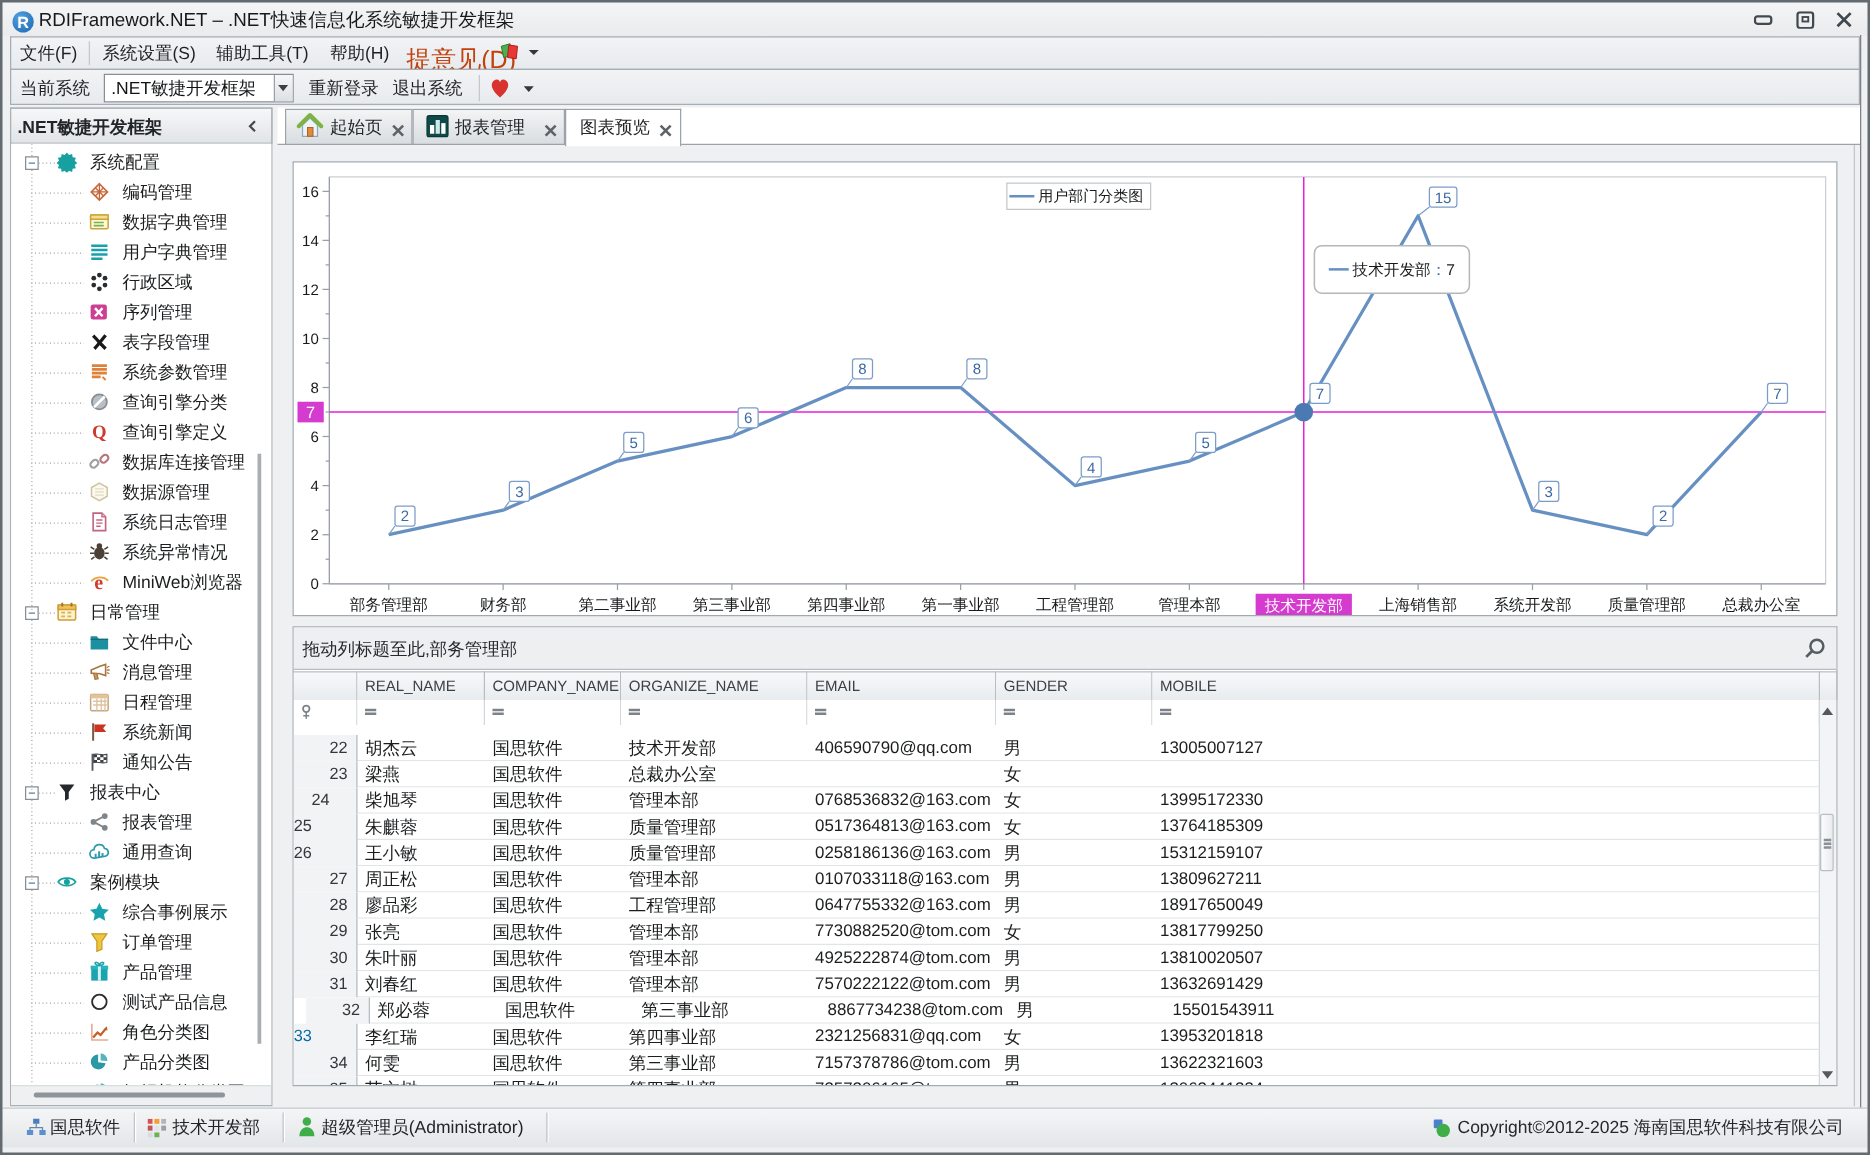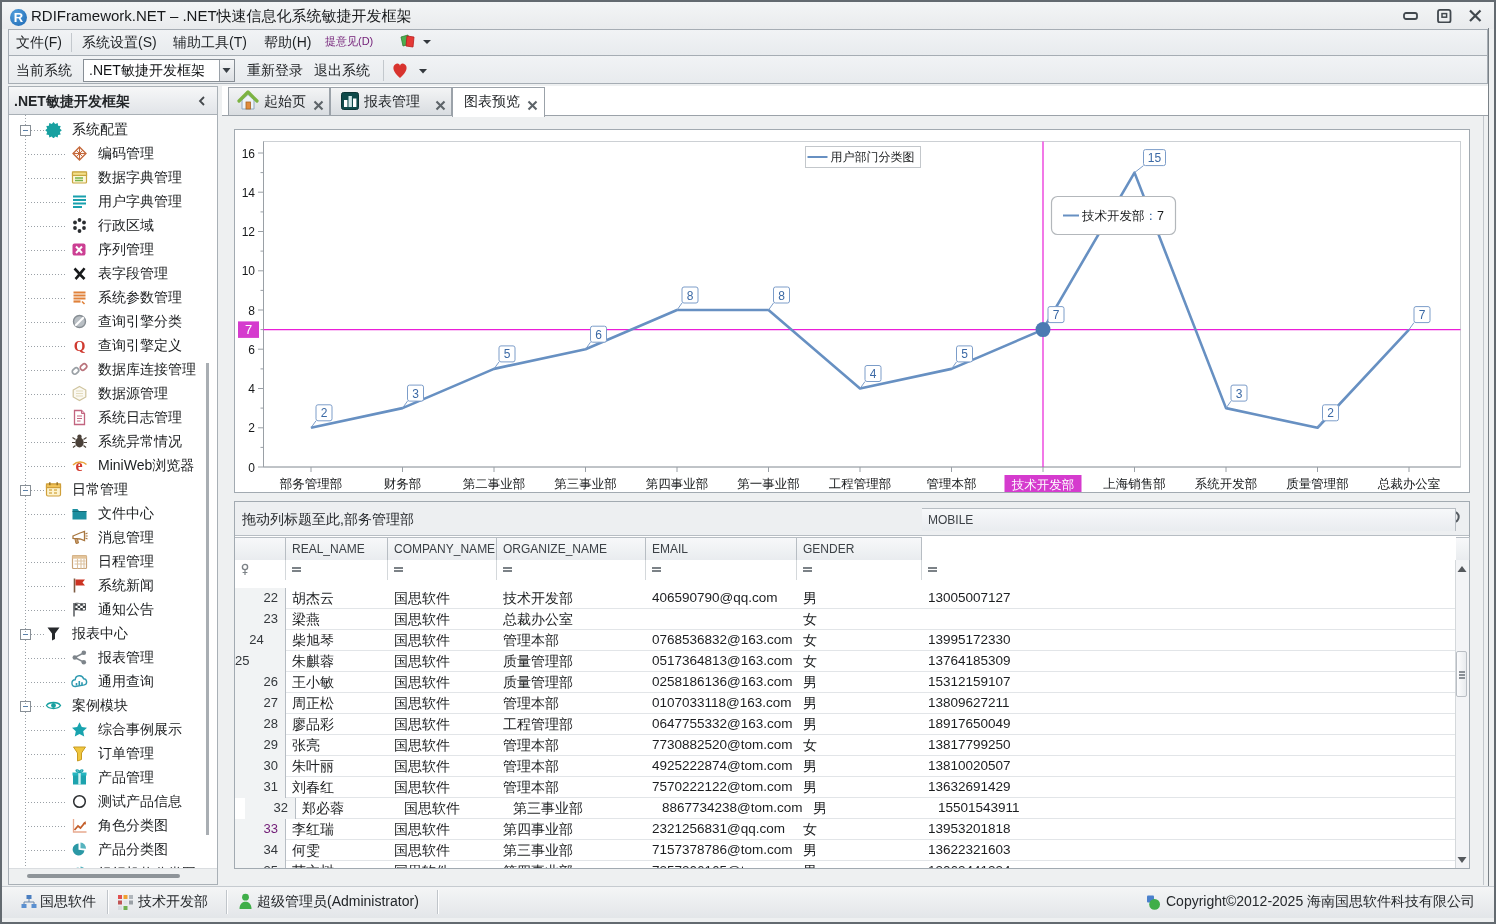--- a/index.html
+++ b/index.html
@@ -34,21 +34,21 @@
     <rect x="1" y="4" width="13" height="6" rx="2" fill="none" stroke="#41484e" stroke-width="1.8"></rect>
     <rect x="35" y="0.9" width="12.5" height="12.5" rx="2" fill="none" stroke="#41484e" stroke-width="1.8"></rect>
     <rect x="39" y="4.6" width="4.6" height="3.6" fill="none" stroke="#41484e" stroke-width="1.5"></rect>
     <path d="M67 1.5 L77.5 12 M77.5 1.5 L67 12" stroke="#41484e" stroke-width="2.2"></path>
   </svg>
 <div class="bar" style="top:29px;height:27px"></div>
 <div class="txt" style="left:16px;top:34px;font-size:14px;color:#1e2124">文件(F)</div>
 <div class="txt" style="left:82px;top:34px;font-size:14px;color:#1e2124">系统设置(S)</div>
 <div class="txt" style="left:173px;top:34px;font-size:14px;color:#1e2124">辅助工具(T)</div>
 <div class="txt" style="left:264px;top:34px;font-size:14px;color:#1e2124">帮助(H)</div>
-<div class="txt" style="left:325px;top:34px;font-size:11px;color:#701a75">提意见(D)</div>
+<div class="txt" style="left:325px;top:34px;font-size:20px;color:#c2410c">提意见(D)</div>
 <div class="vsep" style="left:71px;top:33px;height:19px"></div>
 <svg class="abs" style="left:398px;top:33px" width="34" height="18" viewBox="0 0 34 18">
     <path d="M3 4 l7 -2 2 9 -7 2 z" fill="#4caf50" stroke="#2e7d32" stroke-width="0.8"></path>
     <path d="M9 3 l7 1 -1 10 -7 -1 z" fill="#e53935" stroke="#b71c1c" stroke-width="0.8"></path>
     <path d="M25 7 l4 4 4 -4 z" fill="#33383d"></path>
   </svg>
 <div class="bar" style="top:55px;height:29px"></div>
 <div class="txt" style="left:16px;top:62px;font-size:14px;color:#1e2124">当前系统</div>
 <div class="abs" style="left:83px;top:59px;width:152px;height:23px;background:#fff;border:1px solid #878e95"></div>
 <div class="txt" style="left:89px;top:62px;font-size:14px;color:#101214">.NET敏捷开发框架</div>
@@ -492,21 +492,21 @@
 <svg class="abs" style="left:1442px;top:509px" width="20" height="20" viewBox="0 0 20 20">
     <circle cx="11.5" cy="8" r="5.2" fill="none" stroke="#565c62" stroke-width="2"></circle>
     <path d="M7.5 12 L3 16.5" stroke="#565c62" stroke-width="2.2"></path>
   </svg>
 <div class="ghead" style="left:235px;top:537px;width:51px"></div>
 <div class="ghead" style="left:286px;top:537px;width:102px">REAL_NAME</div>
 <div class="ghead" style="left:388px;top:537px;width:109px">COMPANY_NAME</div>
 <div class="ghead" style="left:497px;top:537px;width:149px">ORGANIZE_NAME</div>
 <div class="ghead" style="left:646px;top:537px;width:151px">EMAIL</div>
 <div class="ghead" style="left:797px;top:537px;width:125px">GENDER</div>
-<div class="ghead" style="left:922px;top:508px;width:534px">MOBILE</div>
+<div class="ghead" style="left:922px;top:537px;width:534px">MOBILE</div>
 <div class="ghead" style="left:1456px;top:537px;width:14px"></div>
 <div class="frow" style="left:235px;top:560px;width:51px"></div>
 <div class="frow" style="left:286px;top:560px;width:102px">
     <div class="feq"></div>
   </div>
 <div class="frow" style="left:388px;top:560px;width:109px">
     <div class="feq"></div>
   </div>
 <div class="frow" style="left:497px;top:560px;width:149px">
     <div class="feq"></div>
@@ -556,21 +556,21 @@
     <div class="abs" style="left:0;top:63px;width:1220px;height:21px;border-bottom:1px solid #e2e5e8;background:#fff">
       <div class="abs" style="left:0;top:0;width:51px;height:21px;background:#f1f3f4;border-right:1px solid #b7bdc3;font-size:13px;color:#33373b;text-align:left;line-height:20px;padding-right:7px">25</div>
       <div class="gcell" style="left:57px;top:2px;width:94px">朱麒蓉</div>
       <div class="gcell" style="left:159px;top:2px;width:102px">国思软件</div>
       <div class="gcell" style="left:268px;top:2px;width:142px">质量管理部</div>
       <div class="gcell" style="left:417px;top:2px;width:144px;font-size:13.5px">0517364813@163.com</div>
       <div class="gcell" style="left:568px;top:2px;width:118px">女</div>
       <div class="gcell" style="left:693px;top:2px;width:300px;font-size:13.5px">13764185309</div>
     </div>
     <div class="abs" style="left:0;top:84px;width:1220px;height:21px;border-bottom:1px solid #e2e5e8;background:#fff">
-      <div class="abs" style="left:0;top:0;width:51px;height:21px;background:#f1f3f4;border-right:1px solid #b7bdc3;font-size:13px;color:#33373b;text-align:right;line-height:20px;padding-right:7px">26</div>
+      <div class="abs" style="left:0;top:0;width:51px;height:21px;background:#f1f3f4;border-right:1px solid #b7bdc3;font-size:13px;color:#33373b;line-height:20px;padding-right:7px">26</div>
       <div class="gcell" style="left:57px;top:2px;width:94px">王小敏</div>
       <div class="gcell" style="left:159px;top:2px;width:102px">国思软件</div>
       <div class="gcell" style="left:268px;top:2px;width:142px">质量管理部</div>
       <div class="gcell" style="left:417px;top:2px;width:144px;font-size:13.5px">0258186136@163.com</div>
       <div class="gcell" style="left:568px;top:2px;width:118px">男</div>
       <div class="gcell" style="left:693px;top:2px;width:300px;font-size:13.5px">15312159107</div>
     </div>
     <div class="abs" style="left:0;top:105px;width:1220px;height:21px;border-bottom:1px solid #e2e5e8;background:#fff">
       <div class="abs" style="left:0;top:0;width:51px;height:21px;background:#f1f3f4;border-right:1px solid #b7bdc3;font-size:13px;color:#33373b;text-align:right;line-height:20px;padding-right:7px">27</div>
       <div class="gcell" style="left:57px;top:2px;width:94px">周正松</div>
@@ -619,21 +619,21 @@
     <div class="abs" style="left:10px;top:210px;width:1220px;height:21px;border-bottom:1px solid #e2e5e8;background:#fff">
       <div class="abs" style="left:0;top:0;width:51px;height:21px;background:#f1f3f4;border-right:1px solid #b7bdc3;font-size:13px;color:#33373b;text-align:right;line-height:20px;padding-right:7px">32</div>
       <div class="gcell" style="left:57px;top:2px;width:94px">郑必蓉</div>
       <div class="gcell" style="left:159px;top:2px;width:102px">国思软件</div>
       <div class="gcell" style="left:268px;top:2px;width:142px">第三事业部</div>
       <div class="gcell" style="left:417px;top:2px;width:144px;font-size:13.5px">8867734238@tom.com</div>
       <div class="gcell" style="left:568px;top:2px;width:118px">男</div>
       <div class="gcell" style="left:693px;top:2px;width:300px;font-size:13.5px">15501543911</div>
     </div>
     <div class="abs" style="left:0;top:231px;width:1220px;height:21px;border-bottom:1px solid #e2e5e8;background:#fff">
-      <div class="abs" style="left:0;top:0;width:51px;height:21px;background:#f1f3f4;border-right:1px solid #b7bdc3;font-size:13px;color:#701a75;text-align:right;line-height:20px;padding-right:7px">33</div>
+      <div class="abs" style="left:0;top:0;width:51px;height:21px;background:#f1f3f4;border-right:1px solid #b7bdc3;font-size:13px;color:#0369a1;text-align:left;line-height:20px;padding-right:7px">33</div>
       <div class="gcell" style="left:57px;top:2px;width:94px">李红瑞</div>
       <div class="gcell" style="left:159px;top:2px;width:102px">国思软件</div>
       <div class="gcell" style="left:268px;top:2px;width:142px">第四事业部</div>
       <div class="gcell" style="left:417px;top:2px;width:144px;font-size:13.5px">2321256831@qq.com</div>
       <div class="gcell" style="left:568px;top:2px;width:118px">女</div>
       <div class="gcell" style="left:693px;top:2px;width:300px;font-size:13.5px">13953201818</div>
     </div>
     <div class="abs" style="left:0;top:252px;width:1220px;height:21px;border-bottom:1px solid #e2e5e8;background:#fff">
       <div class="abs" style="left:0;top:0;width:51px;height:21px;background:#f1f3f4;border-right:1px solid #b7bdc3;font-size:13px;color:#33373b;text-align:right;line-height:20px;padding-right:7px">34</div>
       <div class="gcell" style="left:57px;top:2px;width:94px">何雯</div>

